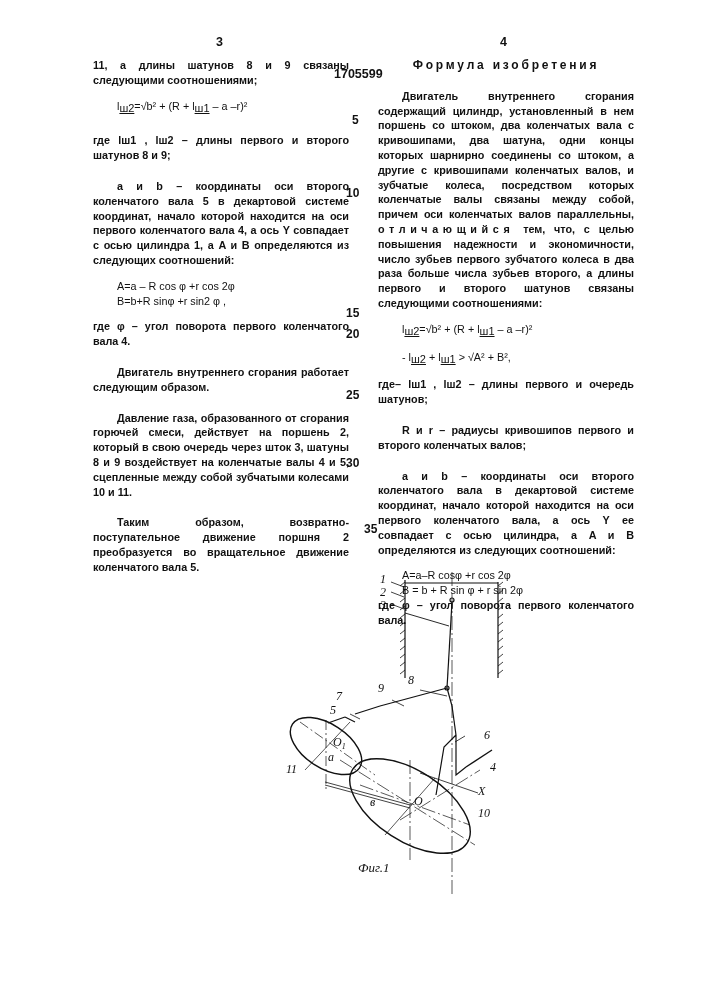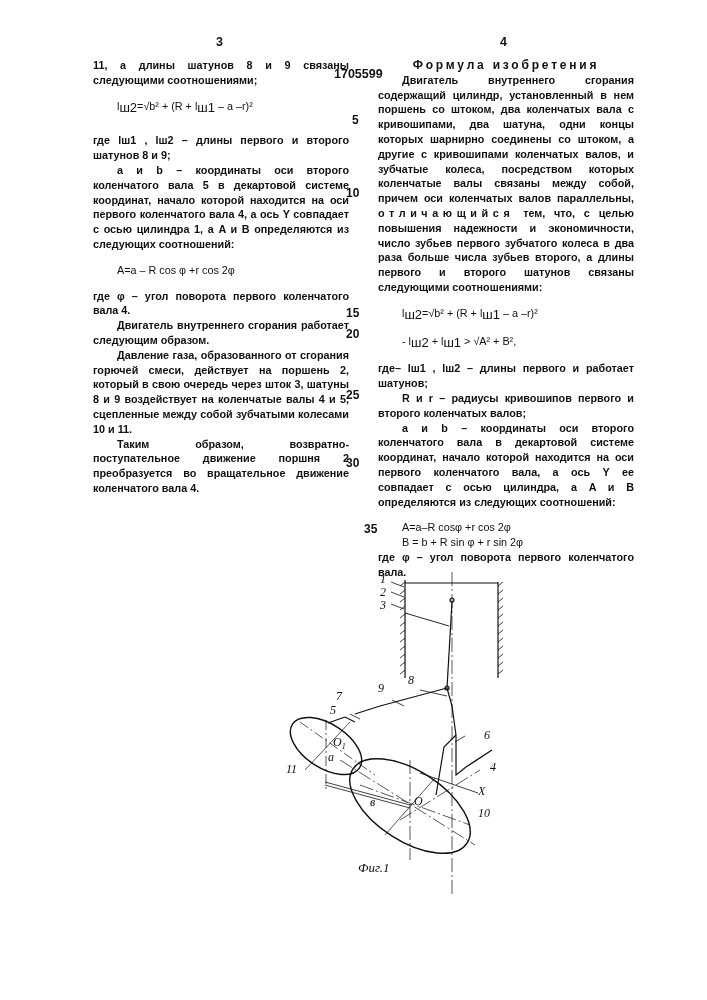--- a/index.html
+++ b/index.html
@@ -1,25 +1,25 @@
 <!DOCTYPE html>
 <html><head>
 <meta charset="utf-8">
 <style>
   html, body { margin:0; padding:0; background:#ffffff; }
   body { width:707px; height:1000px; position:relative; overflow:hidden;
          font-family:"Liberation Sans", sans-serif; color:#111; }
   .hdr { position:absolute; top:6px; font-size:12.5px; font-weight:bold; }
   .col { position:absolute; font-size:10.8px; line-height:14.8px; font-weight:bold; }
   .col p { margin:0; text-align:justify; }
-  .col .ind { text-indent:24px; }
+  .col .ind { text-indent:24px;margin-top:16px; }
   .col .f { margin:0; padding-left:24px; white-space:nowrap; }
   .col .gap { height:11px; }
   .col .gap2 { height:7px; }
-  .sub { font-size:13px; vertical-align:-2px; }
+  .sub { font-size:11px; vertical-align:-2px;text-decoration:underline; }
   .spaced { letter-spacing:4.6px; }
   .title { text-align:center !important; letter-spacing:2.8px; font-size:12px; }
   .lnum { position:absolute; left:352px; font-size:12px; font-weight:bold; }
   svg text { font-family:"Liberation Serif", serif; font-style:italic; fill:#111; }
 </style>
 </head>
 <body>
 
 <div class="hdr" style="left:216px; top:35px;">3</div>
 <div class="hdr" style="left:334px; top:35px;margin-top:32px;">1705599</div>
@@ -30,25 +30,26 @@
   <div class="gap"></div>
   <div class="f" style="font-weight:normal;">
     <span>l</span><span class="sub">ш2</span><span>=√b² + (R + l</span><span class="sub">ш1</span><span> – a –r)²</span>
   </div>
   <div class="gap2"></div>
   <div class="gap"></div>
   <p>где lш1 , lш2 – длины первого и второго шатунов 8 и 9;</p>
   <p class="ind">a и b – координаты оси второго коленчатого вала 5 в декартовой системе координат, начало которой находится на оси первого коленчатого вала 4, а ось  Y совпадает с осью цилиндра 1, а A и B определяются из следующих соотношений:</p>
   <div class="gap"></div>
   <div class="f" style="font-weight:normal;">A=a – R cos φ +r cos 2φ</div>
+  <div class="f" style="font-weight:normal;">B=b+R sinφ +r sin2 φ ,</div>
   <div class="gap"></div>
   <p>где  φ – угол поворота первого коленчатого вала 4.</p>
   <p class="ind">Двигатель внутреннего сгорания работает следующим образом.</p>
   <p class="ind">Давление газа, образованного от сгорания горючей смеси, действует на поршень 2, который в свою очередь через шток 3, шатуны 8 и 9 воздействует на коленчатые валы 4 и 5, сцепленные между собой зубчатыми колесами 10 и 11.</p>
-  <p class="ind">Таким образом, возвратно-поступательное движение поршня 2 преобразуется во вращательное движение коленчатого вала 4.</p>
+  <p class="ind">Таким образом, возвратно-поступательное движение поршня 2 преобразуется во вращательное движение коленчатого вала 5.</p>
 </div>
 
 <div class="lnum" style="top:113px;">5</div>
 <div class="lnum" style="left:346px; top:186px;">10</div>
 <div class="lnum" style="left:346px; top:260px;margin-top:46px;">15</div>
 <div class="lnum" style="left:346px; top:327px;">20</div>
 <div class="lnum" style="left:346px; top:388px;">25</div>
 <div class="lnum" style="left:346px; top:456px;">30</div>
 <div class="lnum" style="left:364px; top:522px;">35</div>
 
@@ -57,21 +58,21 @@
   <p class="ind"><span>Двигатель внутреннего сгорания содержащий цилиндр, установленный в нем поршень со штоком, два коленчатых вала с кривошипами, два шатуна, одни концы которых шарнирно соединены со штоком, а другие с кривошипами коленчатых валов, и зубчатые колеса, посредством которых коленчатые валы связаны между собой, причем оси коленчатых валов параллельны,</span> <span class="spaced">отличающийся</span><span> тем, что, с целью повышения надежности и экономичности, число зубьев первого зубчатого колеса в два раза больше числа зубьев второго, а длины первого и второго шатунов связаны следующими соотношениями:</span></p>
   <div class="gap"></div>
   <div class="f" style="font-weight:normal;">
     <span>l</span><span class="sub">ш2</span><span>=√b² + (R + l</span><span class="sub">ш1</span><span> – a –r)²</span>
   </div>
   <div class="gap"></div>
   <div class="f" style="font-weight:normal;">
     <span>- </span><span>l</span><span class="sub">ш2</span><span> + l</span><span class="sub">ш1</span><span> &gt; √A² + B²,</span>
   </div>
   <div class="gap"></div>
-  <p>где– lш1 , lш2  – длины первого и работает шатунов;</p>
+  <p>где– lш1 , lш2  – длины первого и очередь шатунов;</p>
   <p class="ind">R и r – радиусы кривошипов первого и второго коленчатых валов;</p>
   <p class="ind">a и b – координаты оси второго коленчатого вала в декартовой системе координат, начало которой находится на оси первого коленчатого вала, а ось  Y ее совпадает с осью цилиндра, а A и B определяются из следующих соотношений:</p>
   <div class="gap"></div>
   <div class="f" style="font-weight:normal;">A=a–R  cosφ +r cos 2φ</div>
   <div class="f" style="font-weight:normal;">B = b + R sin φ  + r sin 2φ</div>
   <p>где   φ – угол поворота первого коленчатого вала.</p>
 </div>
 
 <svg style="position:absolute; left:0; top:0;" width="707" height="1000" viewBox="0 0 707 1000">
   <g stroke="#111" fill="none" stroke-width="1.2">

